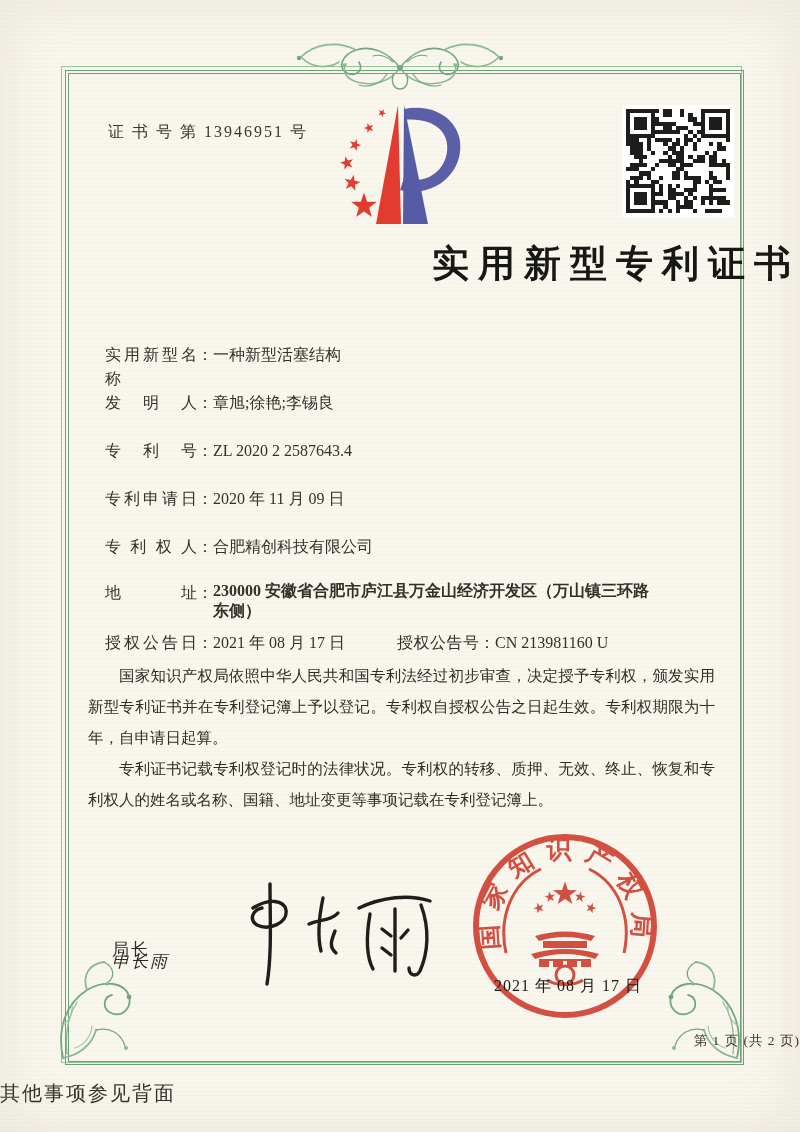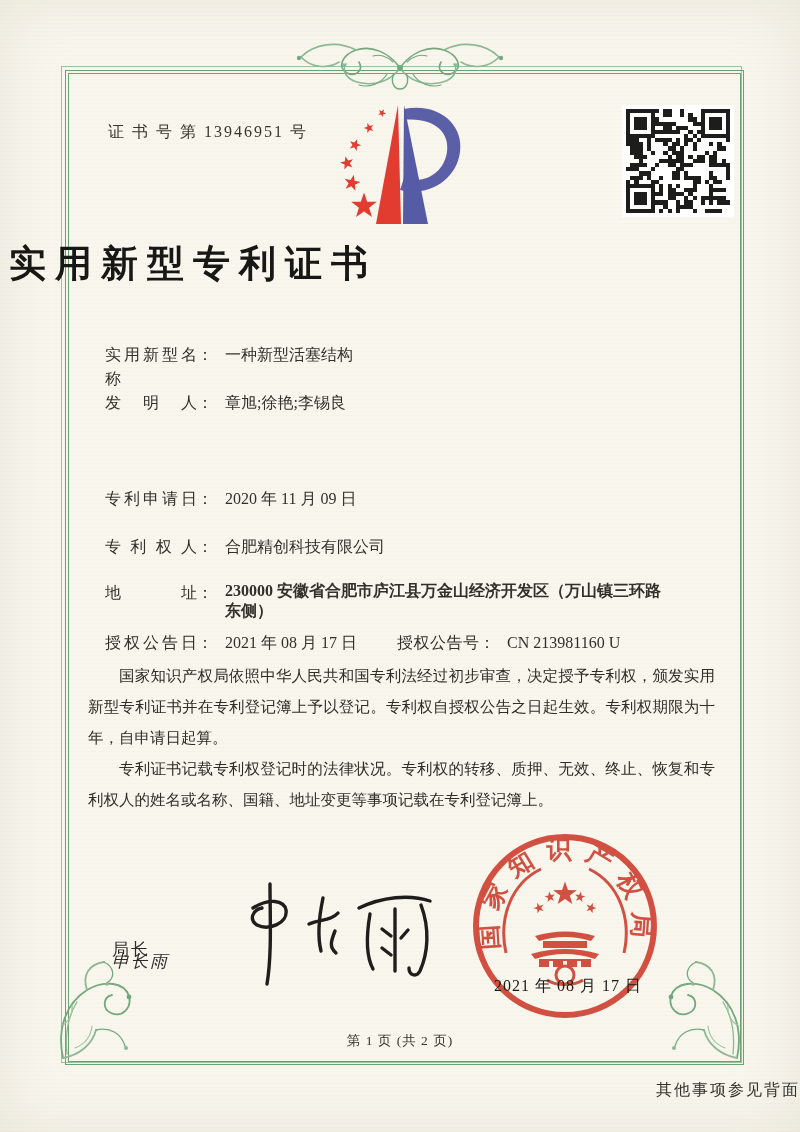--- a/index.html
+++ b/index.html
@@ -21,45 +21,45 @@
   
   .ornament-top{position:absolute;left:283px;top:40px;width:234px;height:58px;}
   .flourish{position:absolute;width:95px;height:100px;}
   .flourish.bl{left:55px;top:960px;}
   .flourish.br{left:650px;top:960px;transform:scaleX(-1);}
   
   .cert-no{position:absolute;left:100px;top:122px;font-size:16px;letter-spacing:2px;color:#3a362e;margin-left:8px;}
   .logo{position:absolute;left:334px;top:100px;width:136px;height:132px;}
   .qr{position:absolute;left:622px;top:105px;width:112px;height:112px;}
   .title{
-    position:absolute;left:0;top:239px;width:800px;text-align:left;
+    position:absolute;left:0;top:239px;width:800px;text-align:right;
     font-size:37px;font-weight:700;letter-spacing:9px;color:#171715;
     text-indent:9px;
   }
   
   .row{position:absolute;left:105px;width:620px;font-size:16px;line-height:24px;}
   .r1{top:343px}.r2{top:391px}.r3{top:439px}.r4{top:487px}.r5{top:535px}.r6{top:581px}.r7{top:631px}
   .flabel{display:inline-block;width:92px;text-align:justify;text-align-last:justify;vertical-align:top;}
   .colon{vertical-align:top;}
-  .fvalue{display:inline-block;margin-left:12px;vertical-align:top;max-width:450px;}
+  .fvalue{display:inline-block;vertical-align:top;max-width:450px;}
   .r6 .fvalue{width:448px;line-height:20px;font-weight:bold;}
   .grant{position:absolute;left:292px;top:0;white-space:nowrap;}
   .grant .flabel{width:82px;}
   
   .paras{position:absolute;left:88px;top:660px;width:627px;font-size:15.5px;line-height:31px;color:#302d26;text-align:justify;}
   .paras p{margin:0;text-indent:2em;}
   
   .signer-title{position:absolute;left:112px;top:900px;font-size:17px;font-family:"Liberation Sans","DejaVu Sans",sans-serif;color:#2b2b28;letter-spacing:2px;margin-top:38px;}
   .signer-name{position:absolute;left:112px;top:950px;font-size:17px;font-family:"Liberation Sans","DejaVu Sans",sans-serif;color:#2b2b28;letter-spacing:2px;font-style:italic;}
   .signature{position:absolute;left:225px;top:872px;width:215px;height:118px;}
   .seal{position:absolute;left:466px;top:831px;width:198px;height:198px;}
   .seal-date{position:absolute;left:494px;top:976px;width:160px;font-size:16px;color:#1d1b18;letter-spacing:1px;white-space:nowrap;}
   
-  .page-info{position:absolute;left:0;top:1032px;width:800px;text-align:center;font-size:13.5px;color:#3a362e;letter-spacing:1px;}
-  .back-note{position:absolute;left:0;top:1080px;width:800px;text-align:right;font-size:16px;color:#35322b;letter-spacing:2px;}
+  .page-info{position:absolute;left:0;top:1032px;width:800px;text-align:right;font-size:13.5px;color:#3a362e;letter-spacing:1px;}
+  .back-note{position:absolute;left:0;top:1080px;width:800px;text-align:left;font-size:20px;color:#35322b;letter-spacing:2px;}
   svg{display:block;}
 </style>
 </head>
 <body>
 
 <div class="sheet">
 
   <div class="frame-outer"></div>
   <div class="frame-inner"></div>
 
@@ -452,20 +452,23 @@
     </svg>
 
   <div class="title">实用新型专利证书</div>
 
   <div class="row r1">
     <span class="flabel">实用新型名称</span><span class="colon">：</span><span class="fvalue">一种新型活塞结构</span>
   </div>
   <div class="row r2">
     <span class="flabel">发明人</span><span class="colon">：</span><span class="fvalue">章旭;徐艳;李锡良</span>
   </div>
+  <div class="row r3">
+    <span class="flabel">专利号</span><span class="colon">：</span><span class="fvalue">ZL 2020 2 2587643.4</span>
+  </div>
   <div class="row r4">
     <span class="flabel">专利申请日</span><span class="colon">：</span><span class="fvalue">2020 年 11 月 09 日</span>
   </div>
   <div class="row r5">
     <span class="flabel">专利权人</span><span class="colon">：</span><span class="fvalue">合肥精创科技有限公司</span>
   </div>
   <div class="row r6">
     <span class="flabel">地址</span><span class="colon">：</span><span class="fvalue">230000 安徽省合肥市庐江县万金山经济开发区（万山镇三环路东侧）</span>
   </div>
   <div class="row r7">

